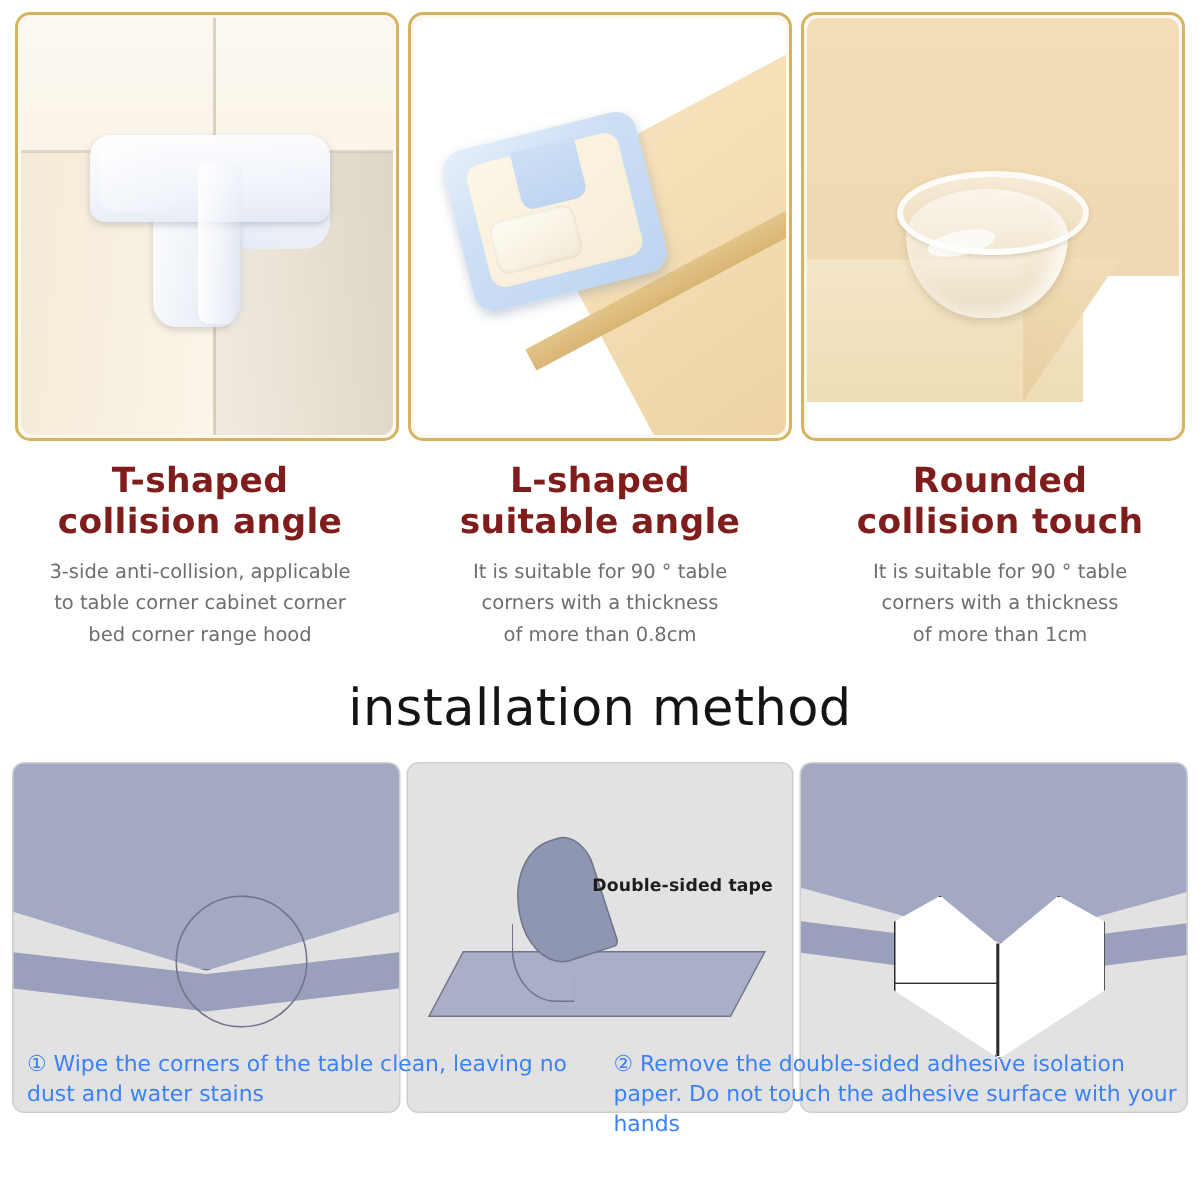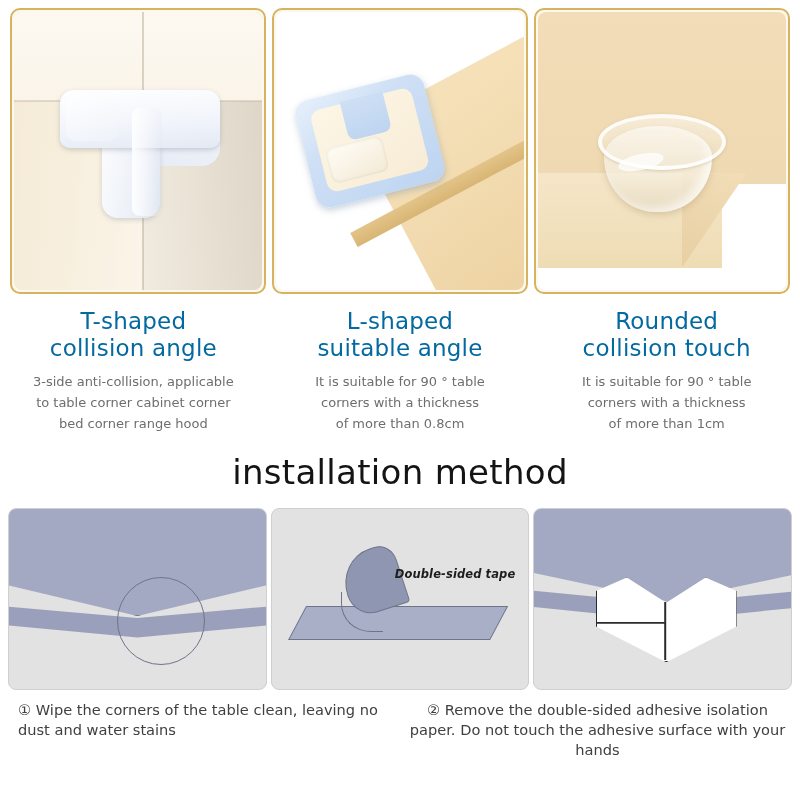--- a/index.html
+++ b/index.html
@@ -132,38 +132,38 @@
     background:rgba(255,255,255,.75);border-radius:50%;transform:rotate(-12deg);
   }
 
   
   .captions{
     position:absolute;left:0;top:300px;width:800px;height:150px;
     display:flex;
   }
   .cap{flex:1;text-align:center;padding:0 8px;box-sizing:border-box;}
   .cap .title{
-    font-size:23px;line-height:27px;color:#0369a1;font-weight:400;
+    font-size:23px;line-height:27px;color:#7f1d1d;font-weight:700;
     margin-top:8px;white-space:pre-line;letter-spacing:.2px;
   }
   .cap .desc{
     font-size:13px;line-height:21px;color:#6e6e6e;margin-top:9px;
     white-space:pre-line;
   }
 
   
   .instTitle{
     position:absolute;left:0;top:452px;width:800px;text-align:center;
     font-size:34px;color:#141414;font-weight:400;letter-spacing:.3px;
   }
 
   
   .steps{
-    position:absolute;left:8px;top:508px;width:784px;height:182px;
-    display:flex;gap:4px;font-style:italic;
+    position:absolute;left:8px;top:508px;width:784px;height:234px;
+    display:flex;gap:4px;
   }
   .step{
     flex:1;background:#e2e2e2;border:1px solid #cfcfcf;border-radius:8px;
     position:relative;overflow:hidden;
   }
   
   .s1top{
     position:absolute;left:-18%;top:-2px;width:136%;height:60%;
     background:#a3a9c3;border-bottom:1px solid #6f7489;
     clip-path:polygon(12% 0,100% 0,100% 62%,50% 100%,0 62%);
@@ -226,24 +226,24 @@
     background:#2b2b2b;
     clip-path:polygon(0 0,50% 0,50% 100%,0 100%);
   }
 
   
   .stepcaps{
     position:absolute;left:8px;top:700px;width:784px;height:96px;
     display:flex;gap:4px;
   }
   .scap{
-    flex:1;font-size:14.6px;line-height:20px;color:#404040;
+    flex:1;font-size:14.6px;line-height:20px;color:#3b82f6;
     padding:0 6px 0 10px;box-sizing:border-box;
   }
-  .scap.two{padding-left:4px;text-align:center;}
+  .scap.two{padding-left:4px;}
   .scap.three{padding-left:4px;}
 </style>
 </head>
 <body>
 
 <div class="page">
 
   <div class="products">
 
     <div class="pcard">

